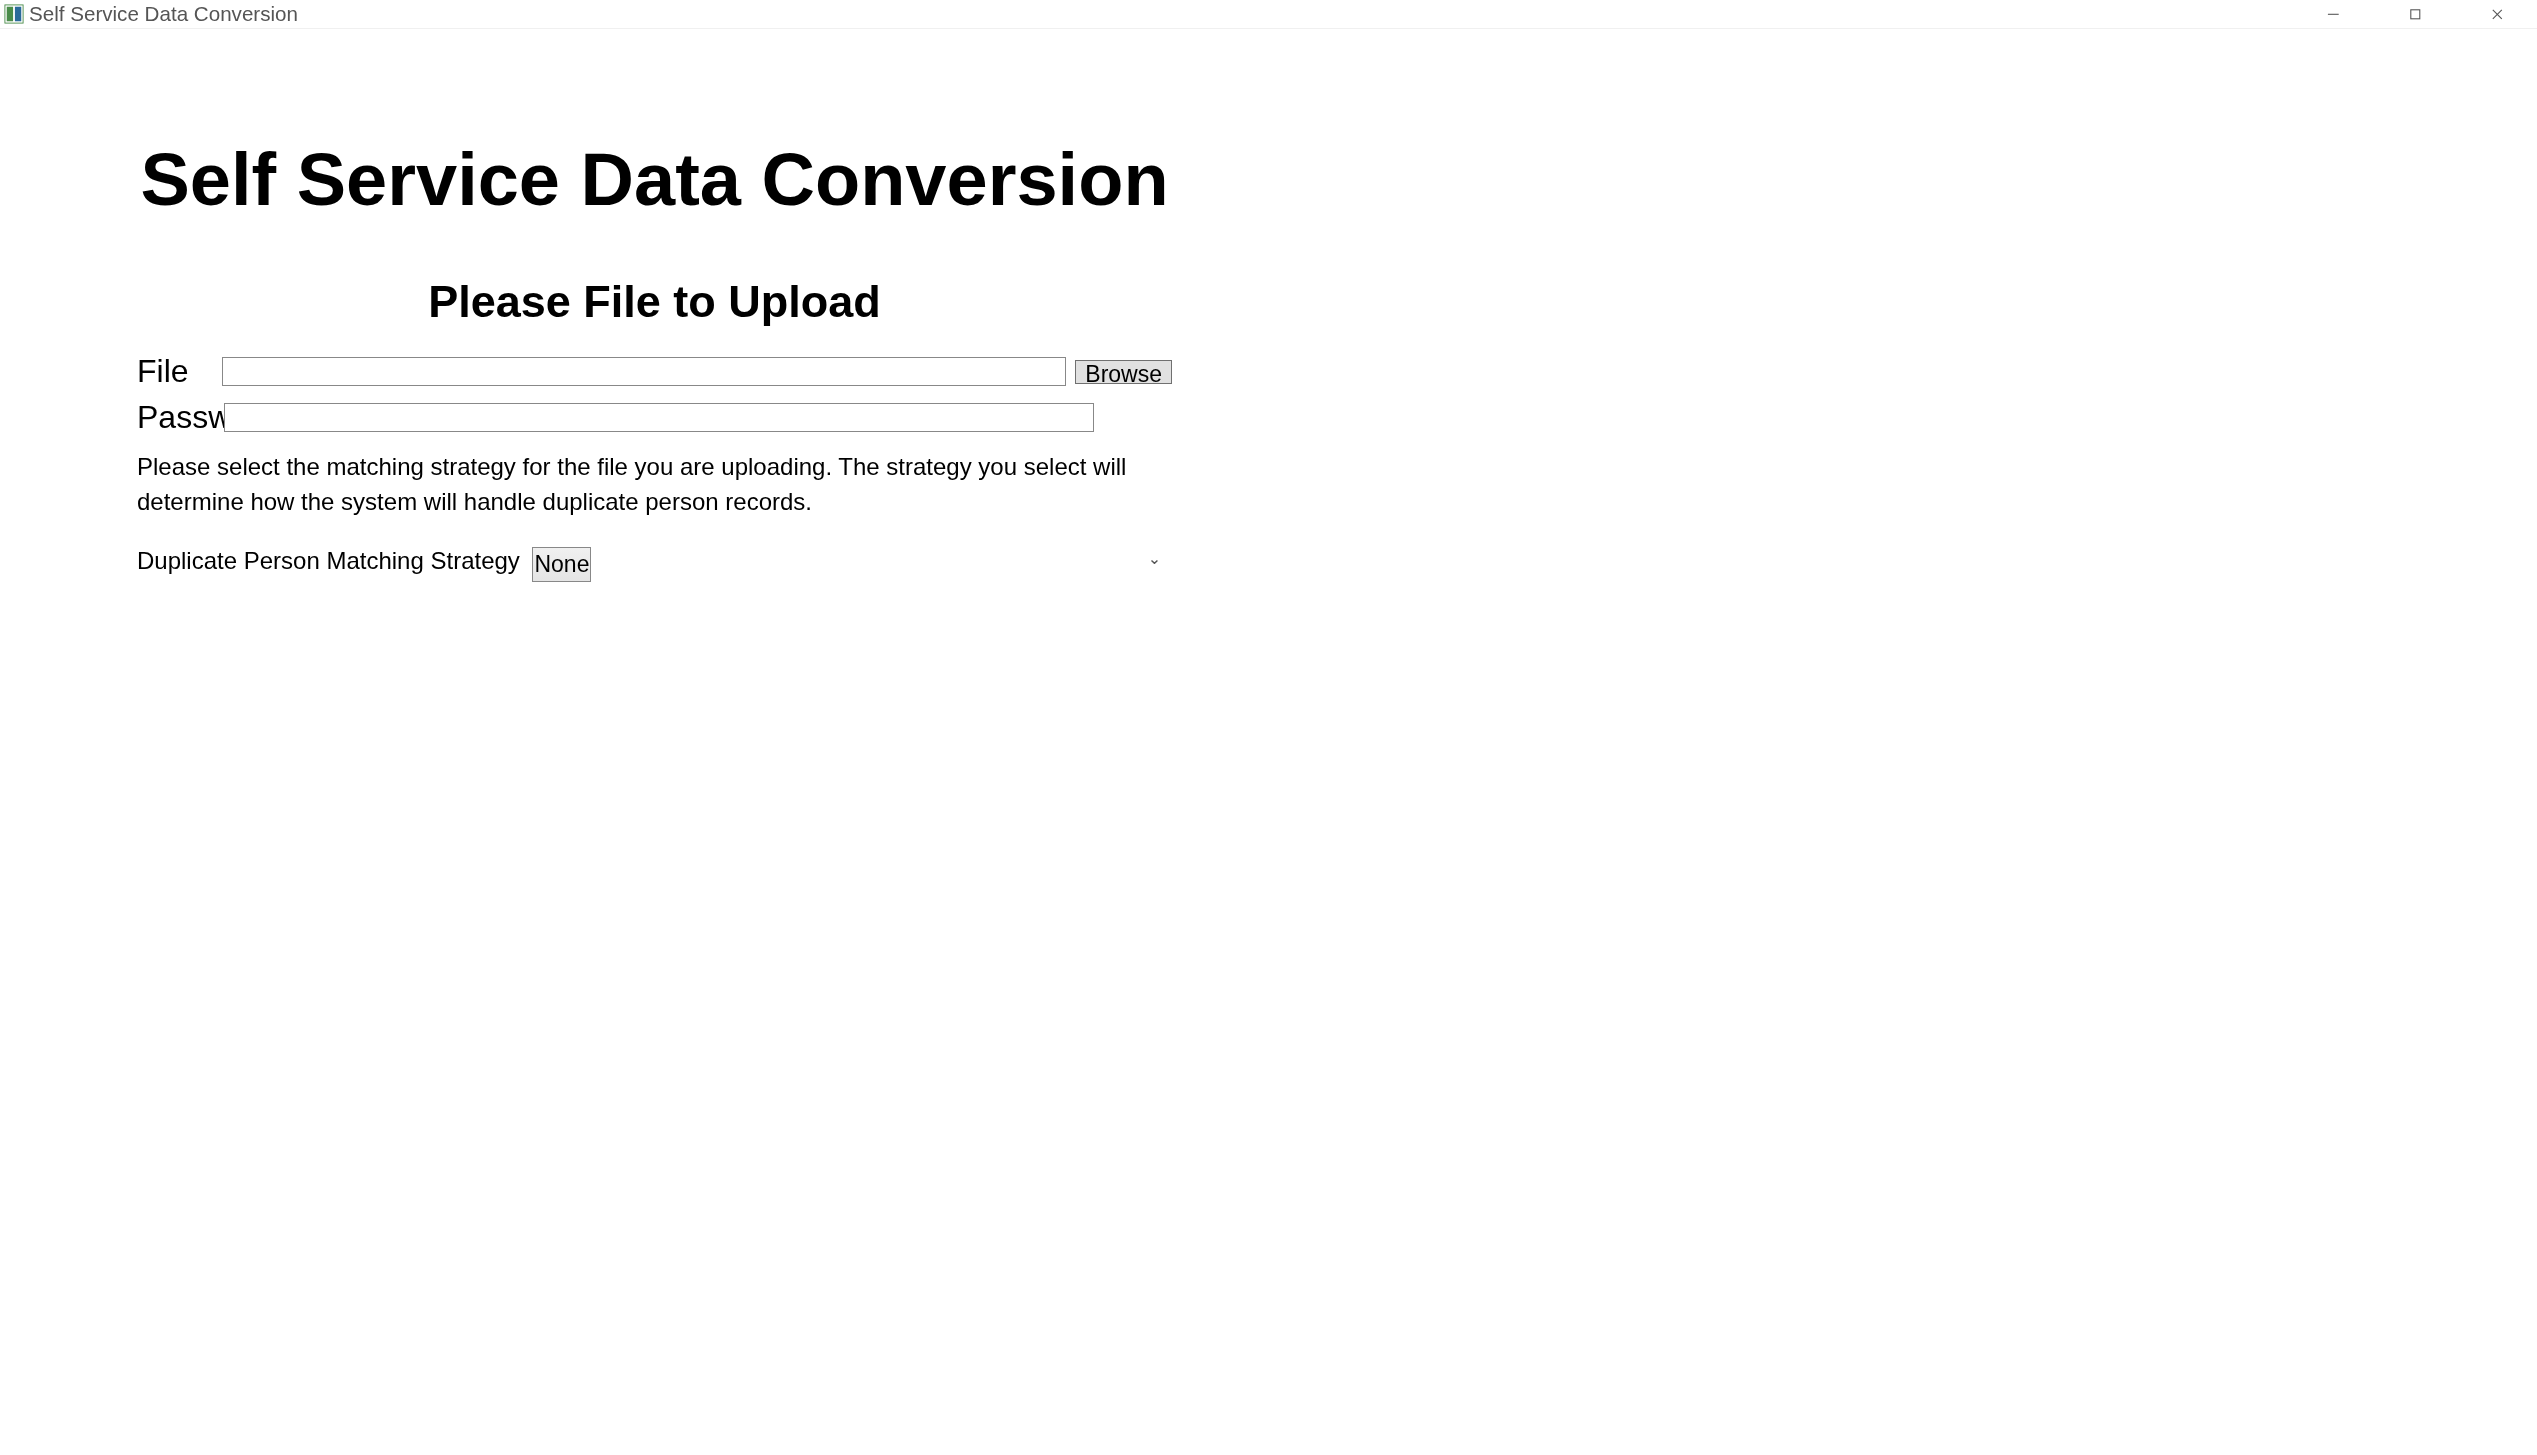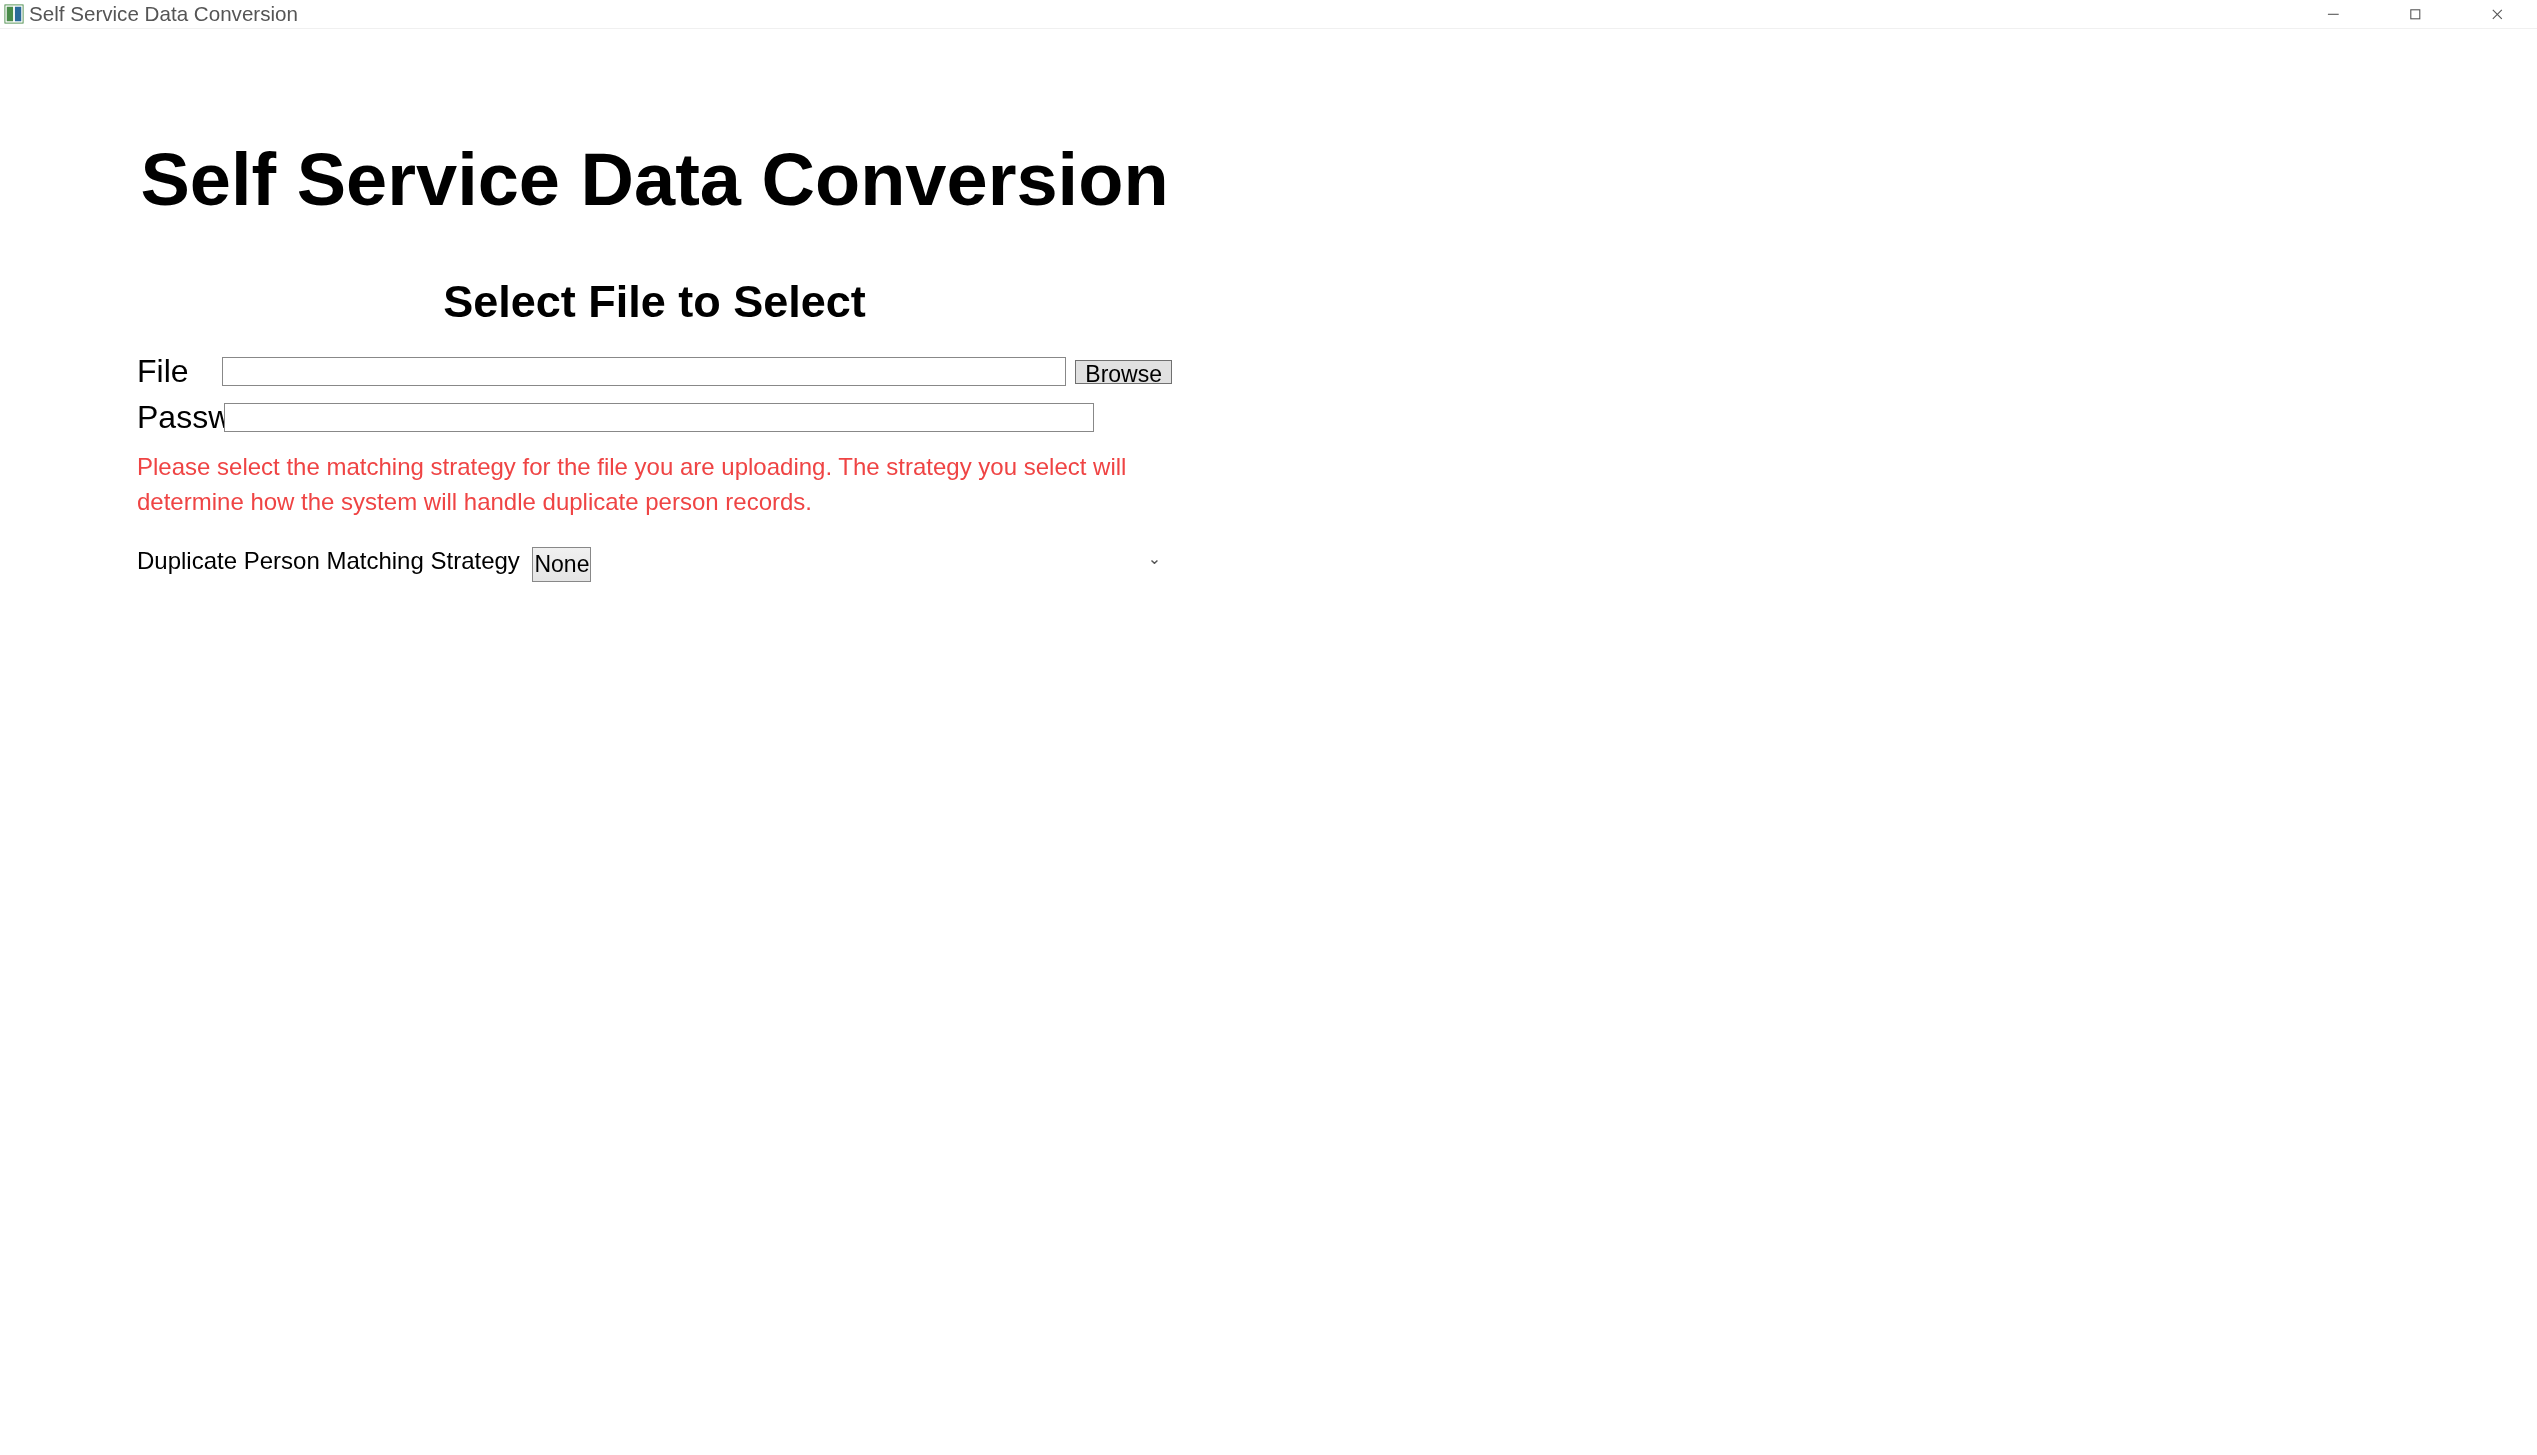--- a/index.html
+++ b/index.html
@@ -123,21 +123,21 @@
       font-size: 23px;
       font-family: inherit;
       background: #e1e1e1;
       border: 0.9px solid #707070;
       cursor: pointer;
       color: #000000;
     }
 
     .helper-text {
       font-size: 24px;
-      color: #ef4444;
+      color: #000000;
       margin-top: 14.3px;
       margin-bottom: 27px;
       line-height: 1.45;
       font-weight: 400;
     }
 
     .strategy-row {
       display: flex;
       align-items: flex-start;
       gap: 12.6px;
@@ -207,21 +207,21 @@
       <svg width="12.6" height="12.6" viewBox="0 0 14 14">
         <line x1="2" y1="2" x2="12" y2="12" stroke="#555555" stroke-width="1.2"></line>
         <line x1="12" y1="2" x2="2" y2="12" stroke="#555555" stroke-width="1.2"></line>
       </svg>
     </div>
   </div>
 </div>
 
 <div class="content">
   <h1 class="main-heading">Self Service Data Conversion</h1>
-  <h2 class="sub-heading">Select File to Select</h2>
+  <h2 class="sub-heading">Please File to Upload</h2>
 
   <div class="form-row">
     <div class="label-col">File</div>
     <div class="file-input-wrapper">
       <input type="text" value="" style="">
     </div>
     <button class="browse-button">Browse</button>
   </div>
 
   <div class="form-row">

